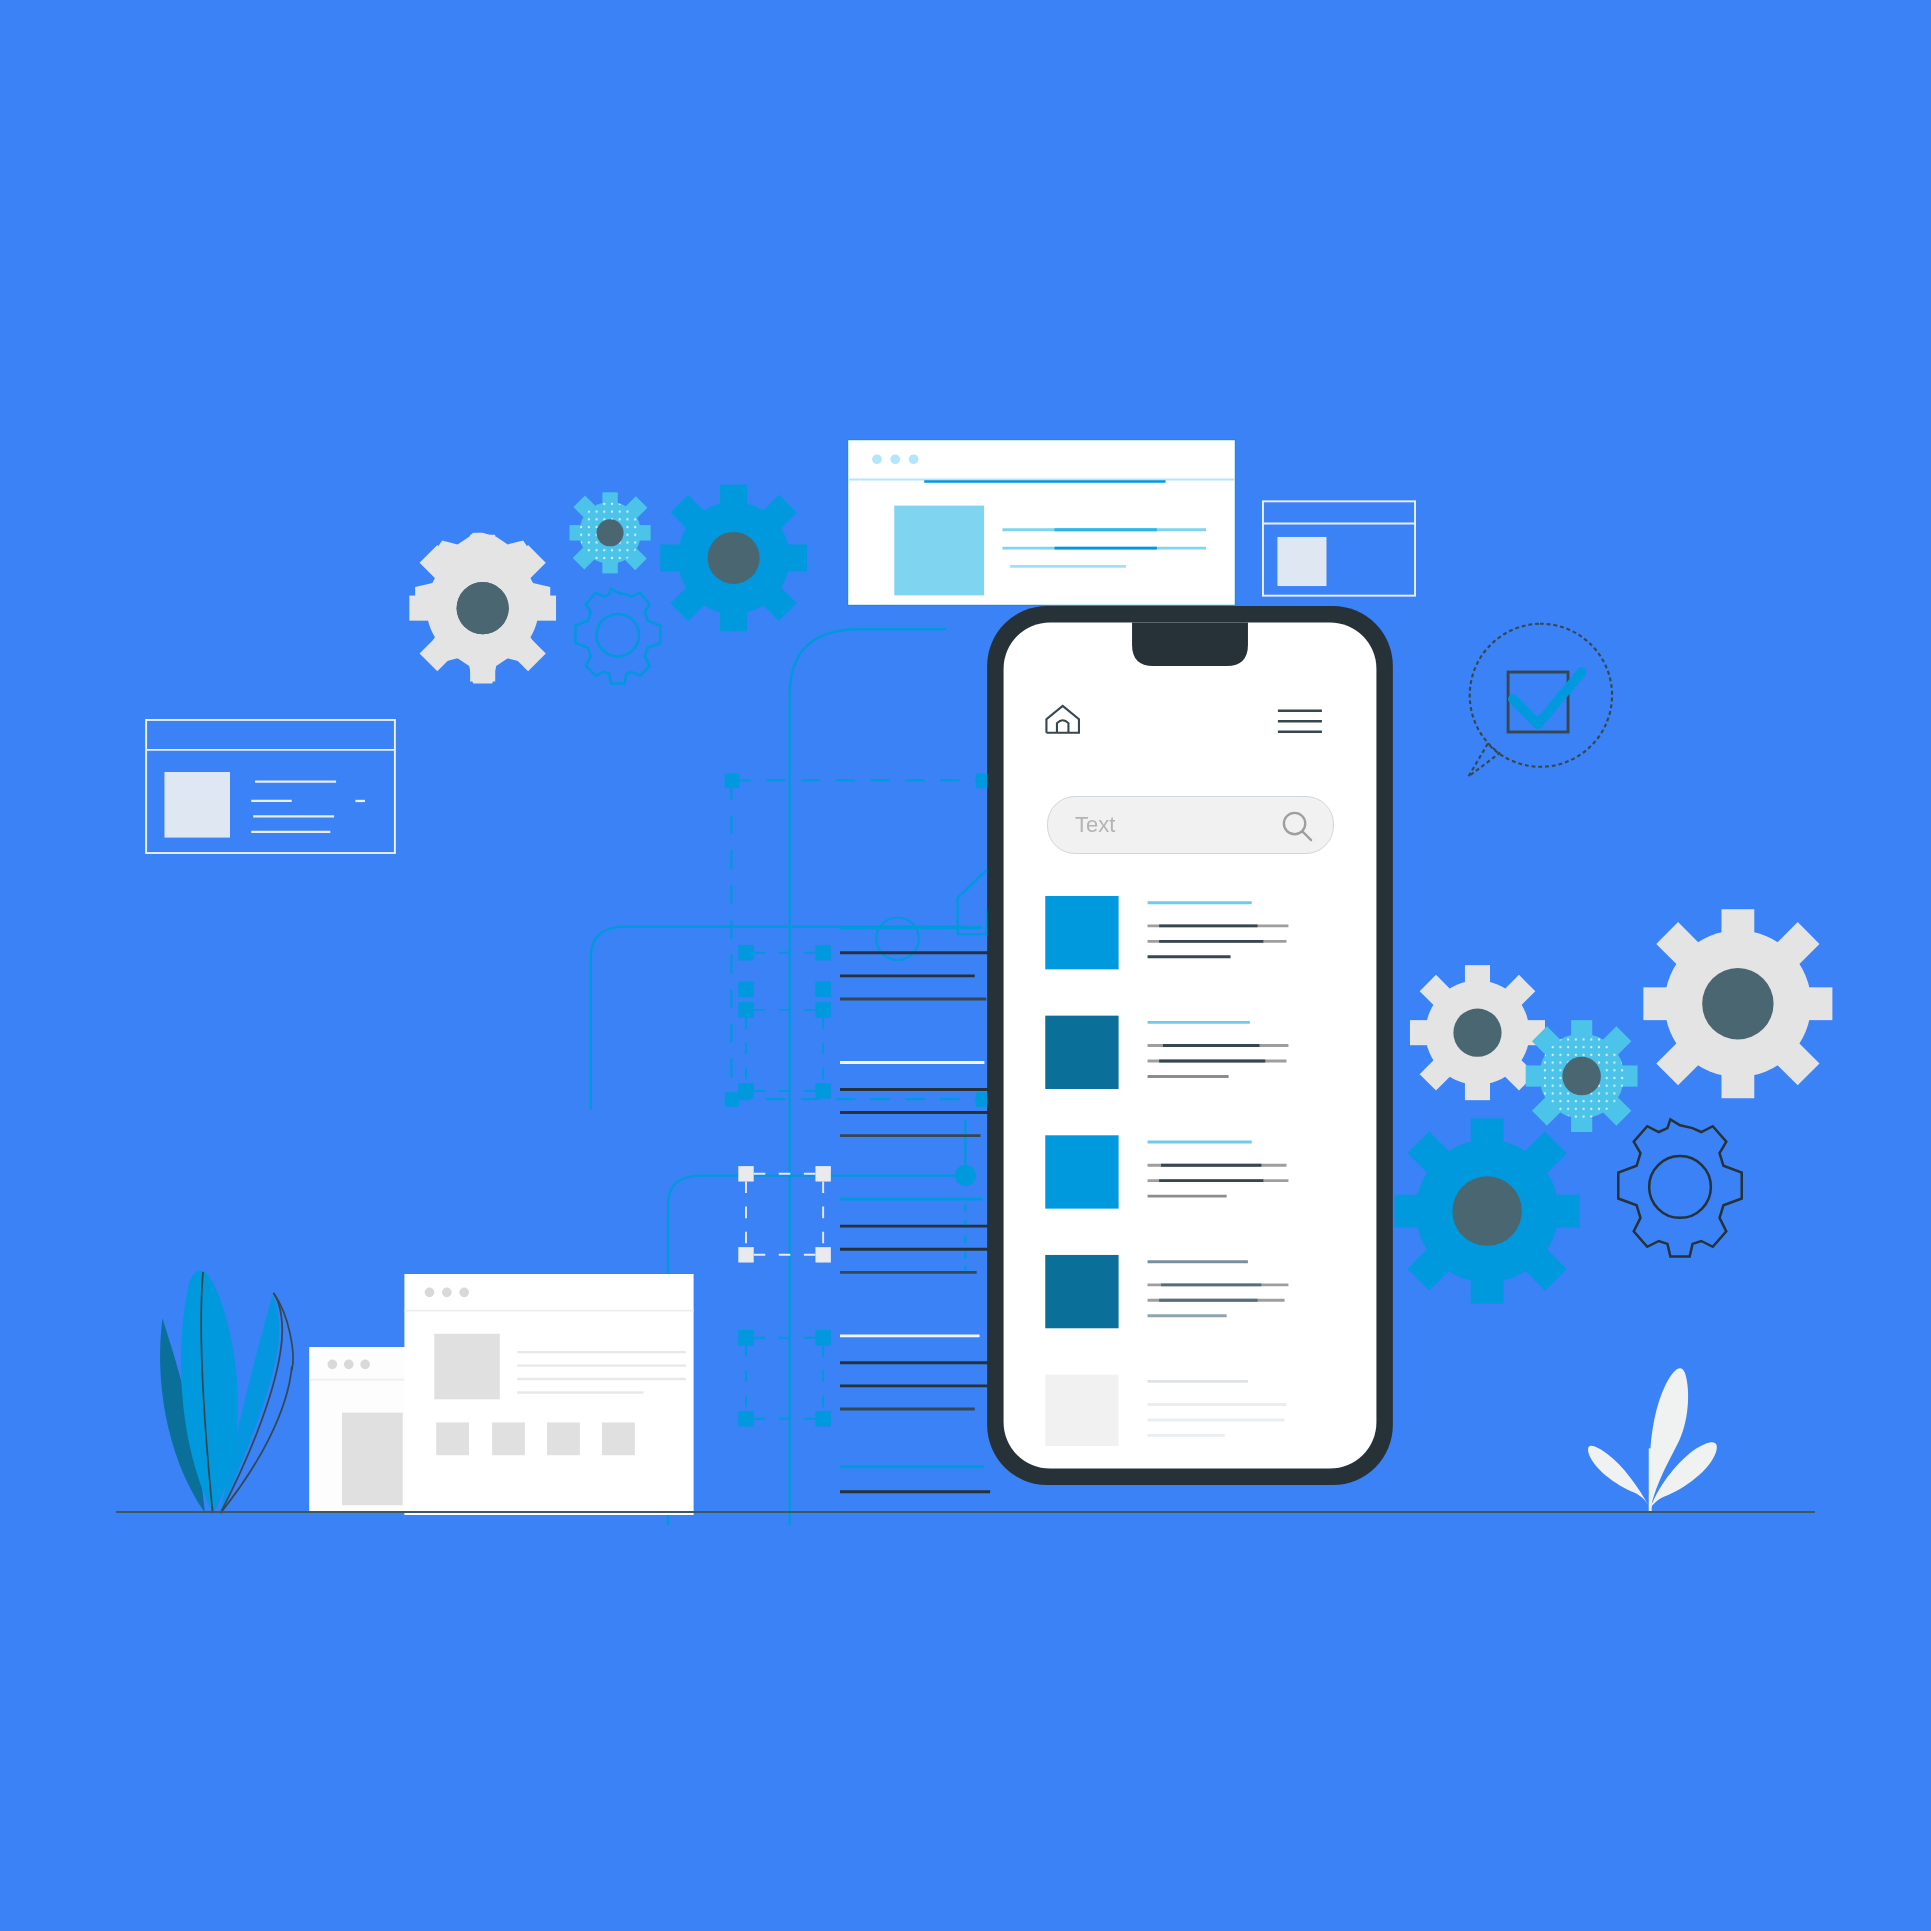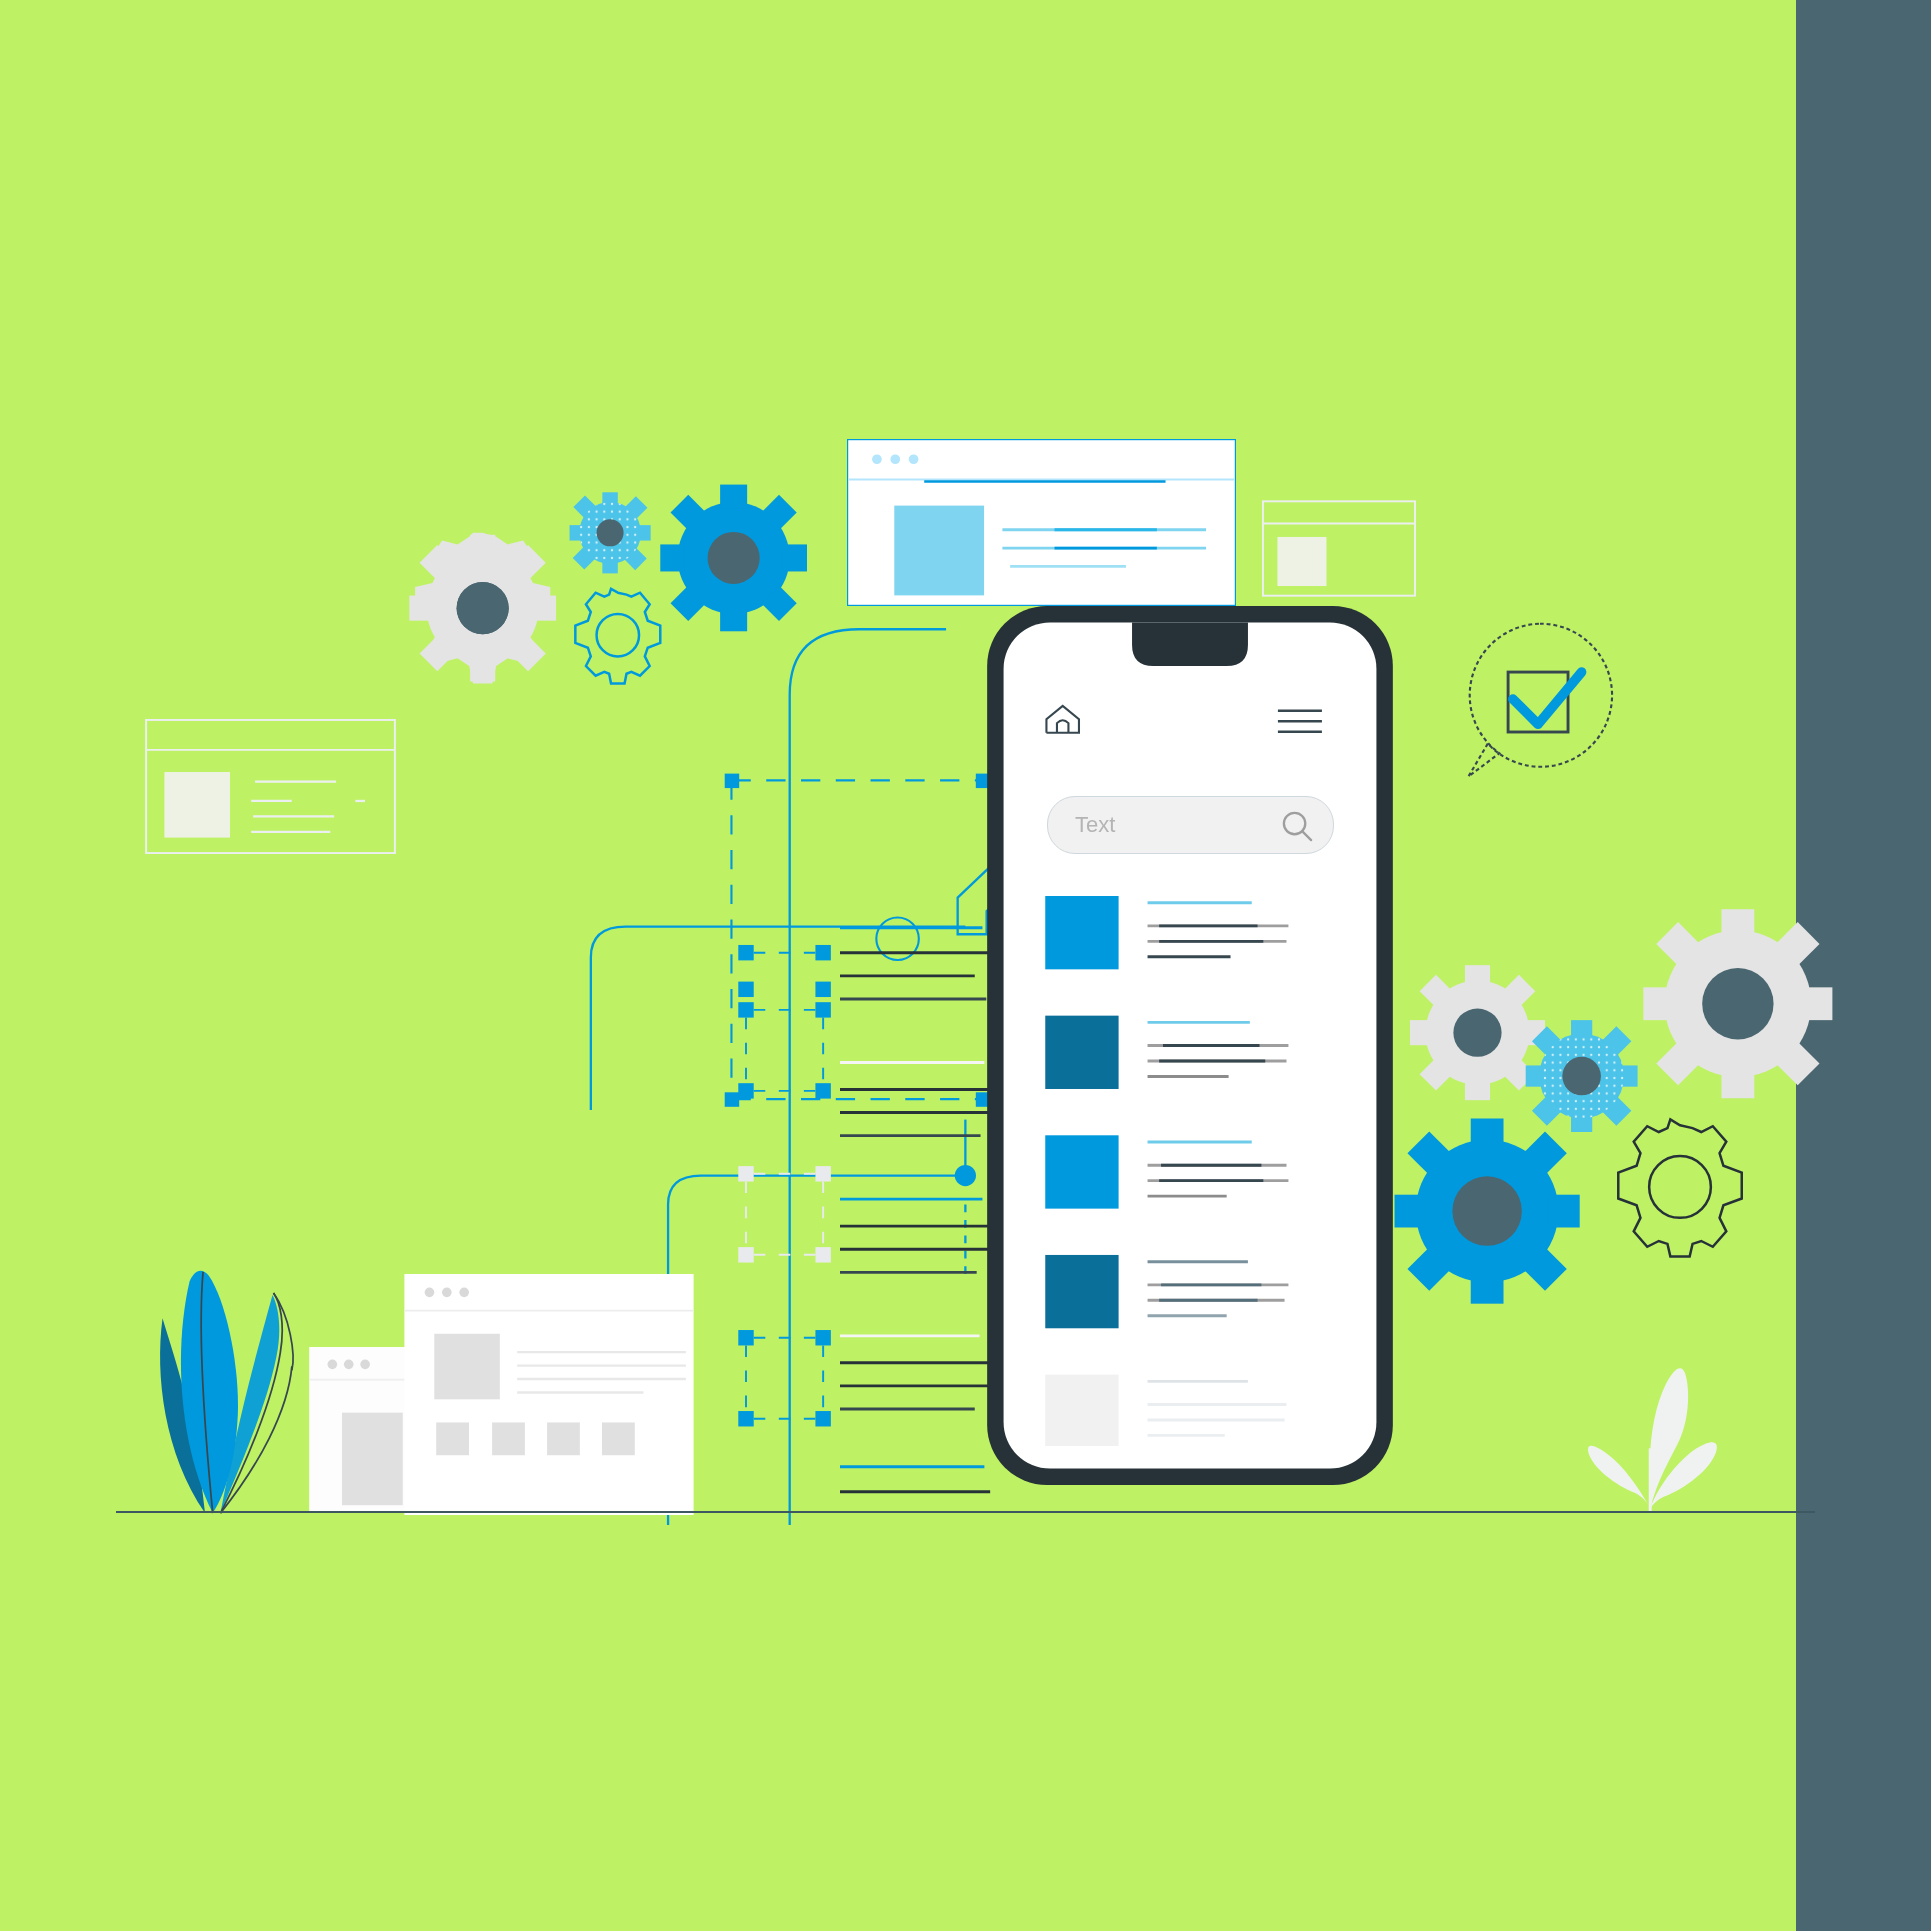--- a/index.html
+++ b/index.html
@@ -2,21 +2,21 @@
 <html><head>
 <meta charset="utf-8">
 <style>
   html,body{margin:0;padding:0;}
   body{
     width:1931px;height:1931px;
     background:#4a6670;
     font-family:"Liberation Sans", sans-serif;
     overflow:hidden;
   }
-  #stage{position:relative;width:1780px;height:1931px;background:#bef264;padding-left:16px;}
+  #stage{position:relative;width:1931px;height:1931px;background:#3b82f6;}
   .abs{position:absolute;}
   svg{display:block;}
 </style>
 </head>
 <body>
 
 <div id="stage">
 
   <svg class="abs" style="left:579px;top:608px;" width="599" height="917" viewBox="0 0 620 950">
 

